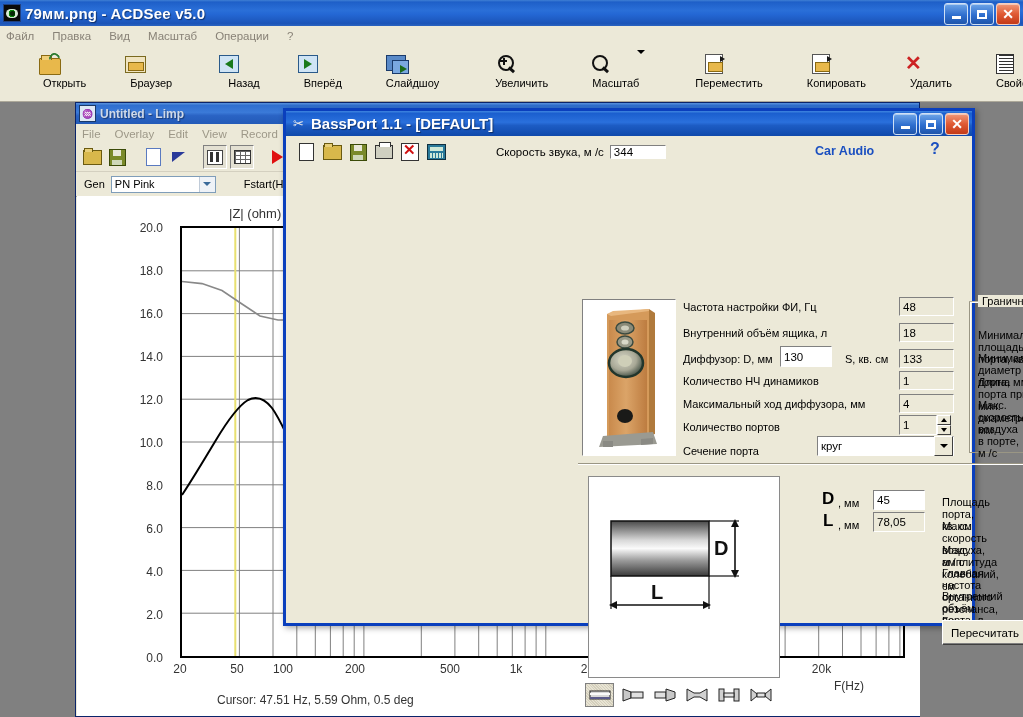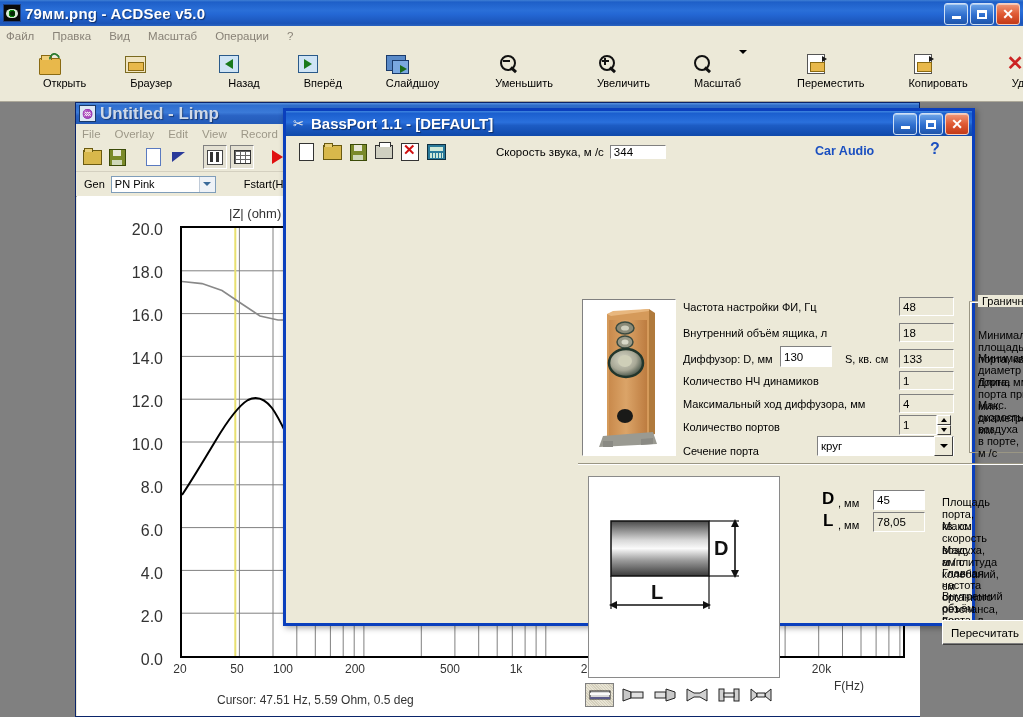--- a/index.html
+++ b/index.html
@@ -107,21 +107,21 @@
   
   #limp{
     left:75px;top:102px;width:845px;height:615px;
     background:#ece9d8;border:1px solid #0a246a;box-sizing:border-box;
   }
   #limp-title{
     height:21px;background:linear-gradient(to bottom,#5a93dc 0%,#2f6fd0 12%,#3b7ad8 45%,#2a63c4 60%,#235bb8 100%);
     display:flex;align-items:center;padding-left:3px;
   }
   #limp-title .li{width:15px;height:15px;background:#dfe8f5;border:1px solid #1a3a6a;margin-right:4px;display:flex;align-items:center;justify-content:center;font-size:9px;color:#123;}
-  #limp-title .lt{color:#cfd9e8;font-size:17px;font-weight:bold;text-shadow:1px 1px 1px rgba(0,0,0,.4);}
+  #limp-title .lt{color:#cfd9e8;font-size:12px;font-weight:bold;text-shadow:1px 1px 1px rgba(0,0,0,.4);}
   #limp-menu{height:19px;background:#ece9d8;display:flex;align-items:center;padding-left:6px;}
   #limp-menu .mi{color:#9d9888;font-size:11.5px;margin-right:14px;}
   #limp-tb{height:28px;background:#ece9d8;display:flex;align-items:center;padding-left:5px;gap:3px;border-bottom:1px solid #d4d0c0;}
   .ltb{width:22px;height:22px;display:flex;align-items:center;justify-content:center;}
   .ltb.sunken{border:1px solid #808080;border-right-color:#fff;border-bottom-color:#fff;background:#e3e0d2;}
   .ico-fold2{width:17px;height:13px;background:#d8b84b;border:1px solid #6a5a10;position:relative;}
   .ico-fold2:before{content:"";position:absolute;left:0;top:-3px;width:7px;height:3px;background:#e8cf78;border:1px solid #6a5a10;border-bottom:none;}
   .ico-disk{width:15px;height:15px;background:#7a8a2a;border:1px solid #3a4a08;position:relative;}
   .ico-disk:after{content:"";position:absolute;left:3px;top:0;width:8px;height:6px;background:#e8e8d8;}
   .ico-disk:before{content:"";position:absolute;left:2px;bottom:0;width:10px;height:5px;background:#cfd8b8;}
@@ -140,21 +140,21 @@
     height:17px;background:#fff;border:1px solid #7f9db9;display:flex;align-items:center;
     font-size:11px;padding-left:3px;box-sizing:border-box;gap:20px;
   }
   .combo .arw{margin-left:auto;width:15px;height:15px;background:#eef2f7;border-left:1px solid #c0cbd8;display:flex;align-items:center;justify-content:center;}
   .combo .arw i{width:0;height:0;border-left:4px solid transparent;border-right:4px solid transparent;border-top:4px solid #3a6a9a;display:block;}
   .txtfld{height:17px;background:#fff;border:1px solid #7f9db9;font-size:11px;padding:1px 3px;box-sizing:border-box;}
 
   
   #chart-area{position:absolute;left:1px;top:93px;width:843px;height:520px;background:#fff;}
   #plot{position:absolute;left:103px;top:30px;width:725px;height:432px;border:2px solid #000;box-sizing:border-box;background:#fff;}
-  .ylabel-txt{position:absolute;font-size:16px;color:#333;text-align:right;width:46px;}
+  .ylabel-txt{position:absolute;font-size:12px;color:#333;text-align:right;width:46px;}
   .xlabel-txt{position:absolute;font-size:12px;color:#333;text-align:center;}
   #zlabel{position:absolute;left:152px;top:10px;font-size:13px;color:#333;}
   #cursor-txt{position:absolute;left:140px;top:497px;font-size:12px;color:#333;}
   #fhz{position:absolute;left:757px;top:483px;font-size:12px;color:#333;}
   #mp{position:absolute;left:845px;top:15px;font-size:12px;color:#333;line-height:13px;}
 
   
   #bassport{
     left:283px;top:108px;width:692px;height:518px;
     border:3px solid #0a3fbd;box-sizing:border-box;background:#ece9d8;
@@ -287,30 +287,20 @@
         <div class="tb-ico">
             <div class="ico-slideshow" style="margin:3px 0 0 0"></div>
           </div>
         <span class="lbl">Слайдшоу</span>
       </div>
     </div>
 
     <div class="tb-sep"></div>
 
     <div class="tb-group">
-      <div class="tb-btn">
-        <div class="tb-ico">
-          <div class="ico-mag" style="margin:2px 0 0 1px">
-              <div class="circ"></div>
-              <div class="bar"></div>
-              <div class="hdl"></div>
-            </div>
-        </div>
-        <span class="lbl">Уменьшить</span>
-      </div>
       <div class="tb-btn">
         <div class="tb-ico">
           <div class="ico-mag" style="margin:2px 0 0 1px">
               <div class="circ"></div>
               <div class="bar"></div>
               <div class="bar2"></div>
               <div class="hdl"></div>
             </div>
         </div>
         <span class="lbl">Увеличить</span>

